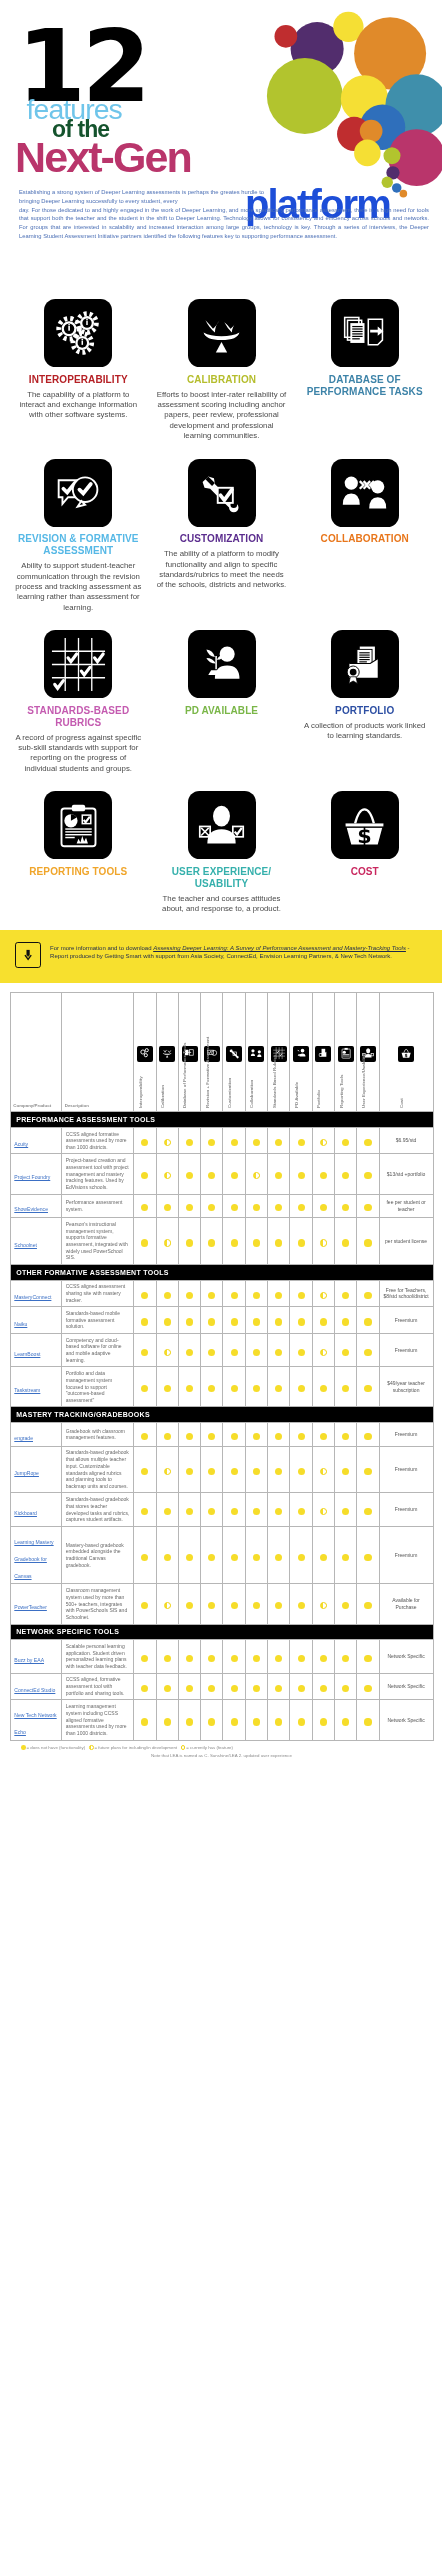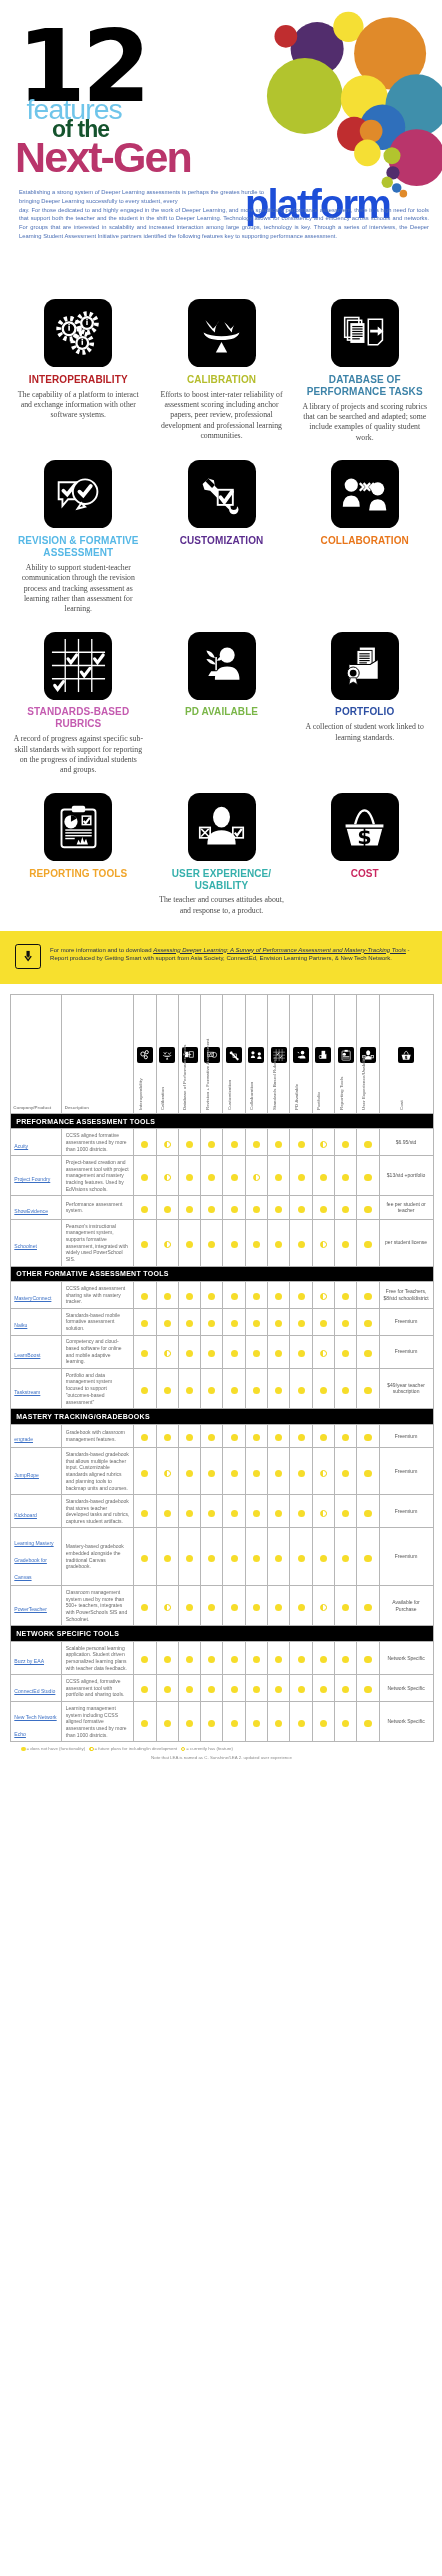--- a/index.html
+++ b/index.html
@@ -60,21 +60,21 @@
   .icon-tile {
     width:68px; height:68px; border-radius:11.4px;
     background:#000; margin:7.6px auto 6.6px auto;
     display:flex; align-items:center; justify-content:center;
   }
   .icon-tile svg { display:block; }
   .card-title {
     font-size:10px; font-weight:bold; line-height:12px;
     letter-spacing:0.1px; margin-bottom:3.8px;
   }
-  .card-desc { font-size:7.8px; line-height:10.4px; color:#4a4a4a;font-family:Liberation Serif, serif; }
+  .card-desc { font-size:7.8px; line-height:10.4px; color:#4a4a4a; }
 
   
   .callout {
     background:#f7e02e; margin-top:5.7px;
     padding:12.3px 15px 15px 15px;
     display:flex; gap:9.5px; align-items:flex-start;
   }
   .dl-box {
     flex:0 0 auto; width:25.6px; height:25.6px;
     border:1.5px solid #111; border-radius:2.8px;
@@ -233,21 +233,20 @@
             <rect x="14" y="24.2" width="11" height="1.3"></rect>
               <rect x="14" y="26.8" width="11" height="1.3"></rect>
             <rect x="14" y="29.4" width="11" height="1.3"></rect>
               <rect x="14" y="32" width="8" height="1.3"></rect>
           </g>
           <path d="M31 12 h15 v22 l-5 5 h-10 z" fill="none" stroke="#fff" stroke-width="1.6"></path>
           <path d="M33 23 h8 v-3.5 l6 5 -6 5 v-3.5 h-8 z" fill="#fff"></path>
         </svg>
       </div>
       <div class="card-title" style="color:#3d83a8">DATABASE OF PERFORMANCE TASKS</div>
-      <div class="card-desc">A library of projects and scoring rubrics that can be searched and adapted; some include examples of quality student work.</div>
     </div>
 
     <div class="card">
       <div class="icon-tile">
         <svg width="51" height="51" viewBox="0 0 54 54">
           <path d="M6 14 h26 v18 h-16 l-6 7 v-7 h-4 z" fill="none" stroke="#fff" stroke-width="2"></path>
           <path d="M11 23 l4 4 8 -10" fill="none" stroke="#fff" stroke-width="4" stroke-linecap="round"></path>
           <circle cx="34" cy="24" r="13" fill="#000" stroke="#fff" stroke-width="2"></circle>
           <path d="M30 36 l-4 6 8 -2 z" fill="#000" stroke="#fff" stroke-width="2"></path>
           <path d="M28 24 l4 4 8 -10" fill="none" stroke="#fff" stroke-width="4" stroke-linecap="round"></path>
@@ -261,20 +260,21 @@
       <div class="icon-tile">
         <svg width="51" height="51" viewBox="0 0 54 54">
           <path d="M13 10 l6 2 1 6 6 6 14 14 a5 5 0 1 1 -5 5 l-14 -14 -6 -6 -6 -1 -2 -6 5 -5 z" fill="#fff"></path>
           <circle cx="40" cy="40" r="3.5" fill="#000"></circle>
           <path d="M13 10 l7 7 -3 3 -7 -7 z" fill="#000"></path>
           <rect x="23" y="22" width="16" height="16" fill="#000" stroke="#fff" stroke-width="2"></rect>
           <path d="M26 30 l4 5 8 -11" fill="none" stroke="#fff" stroke-width="4" stroke-linecap="round"></path>
         </svg>
       </div>
       <div class="card-title" style="color:#5b2d8e">CUSTOMIZATION</div>
+      <div class="card-desc">The ability of a platform to modify functionality and align to specific standards/rubrics to meet the needs of the schools, districts and networks.</div>
     </div>
 
     <div class="card">
       <div class="icon-tile">
         <svg width="51" height="51" viewBox="0 0 54 54" fill="#fff">
           <circle cx="13" cy="17" r="7"></circle>
           <path d="M4 40 q0 -12 9 -12 q9 0 9 12 z"></path>
           <circle cx="41" cy="21" r="7"></circle>
           <path d="M32 44 q0 -12 9 -12 q9 0 9 12 z"></path>
           <path d="M22 15 l4 4 -4 4 M26 15 l4 4 -4 4" fill="none" stroke="#fff" stroke-width="2.4"></path>
@@ -335,21 +335,21 @@
           <path d="M11 26 h22 l8 -5 v20 h-30 z" fill="#fff"></path>
           <path d="M11 26 h22 l8 -5" fill="none" stroke="#000" stroke-width="1.2"></path>
           <g>
             <circle cx="15" cy="35" r="6.4" fill="#fff" stroke="#000" stroke-width="1"></circle>
             <circle cx="15" cy="35" r="3.6" fill="#000"></circle>
             <path d="M12 40 l-1.5 7 4.5 -2.5 4.5 2.5 -1.5 -7 z" fill="#fff" stroke="#000" stroke-width="0.8"></path>
           </g>
         </svg>
       </div>
       <div class="card-title" style="color:#2d4fa3">PORTFOLIO</div>
-      <div class="card-desc">A collection of student work linked to learning standards.</div>
+      <div class="card-desc">A collection of products work linked to learning standards.</div>
     </div>
 
     <div class="card">
       <div class="icon-tile">
         <svg width="51" height="51" viewBox="0 0 54 54">
           <rect x="9" y="9" width="36" height="40" rx="3" fill="none" stroke="#fff" stroke-width="2"></rect>
           <rect x="20" y="5" width="14" height="7" rx="2" fill="#fff"></rect>
           <circle cx="19" cy="22" r="7" fill="#fff"></circle>
           <path d="M19 22 l0 -7 a7 7 0 0 1 6 3.5 z" fill="#000"></path>
           <rect x="31" y="16" width="9" height="9" fill="none" stroke="#fff" stroke-width="1.6"></rect>

